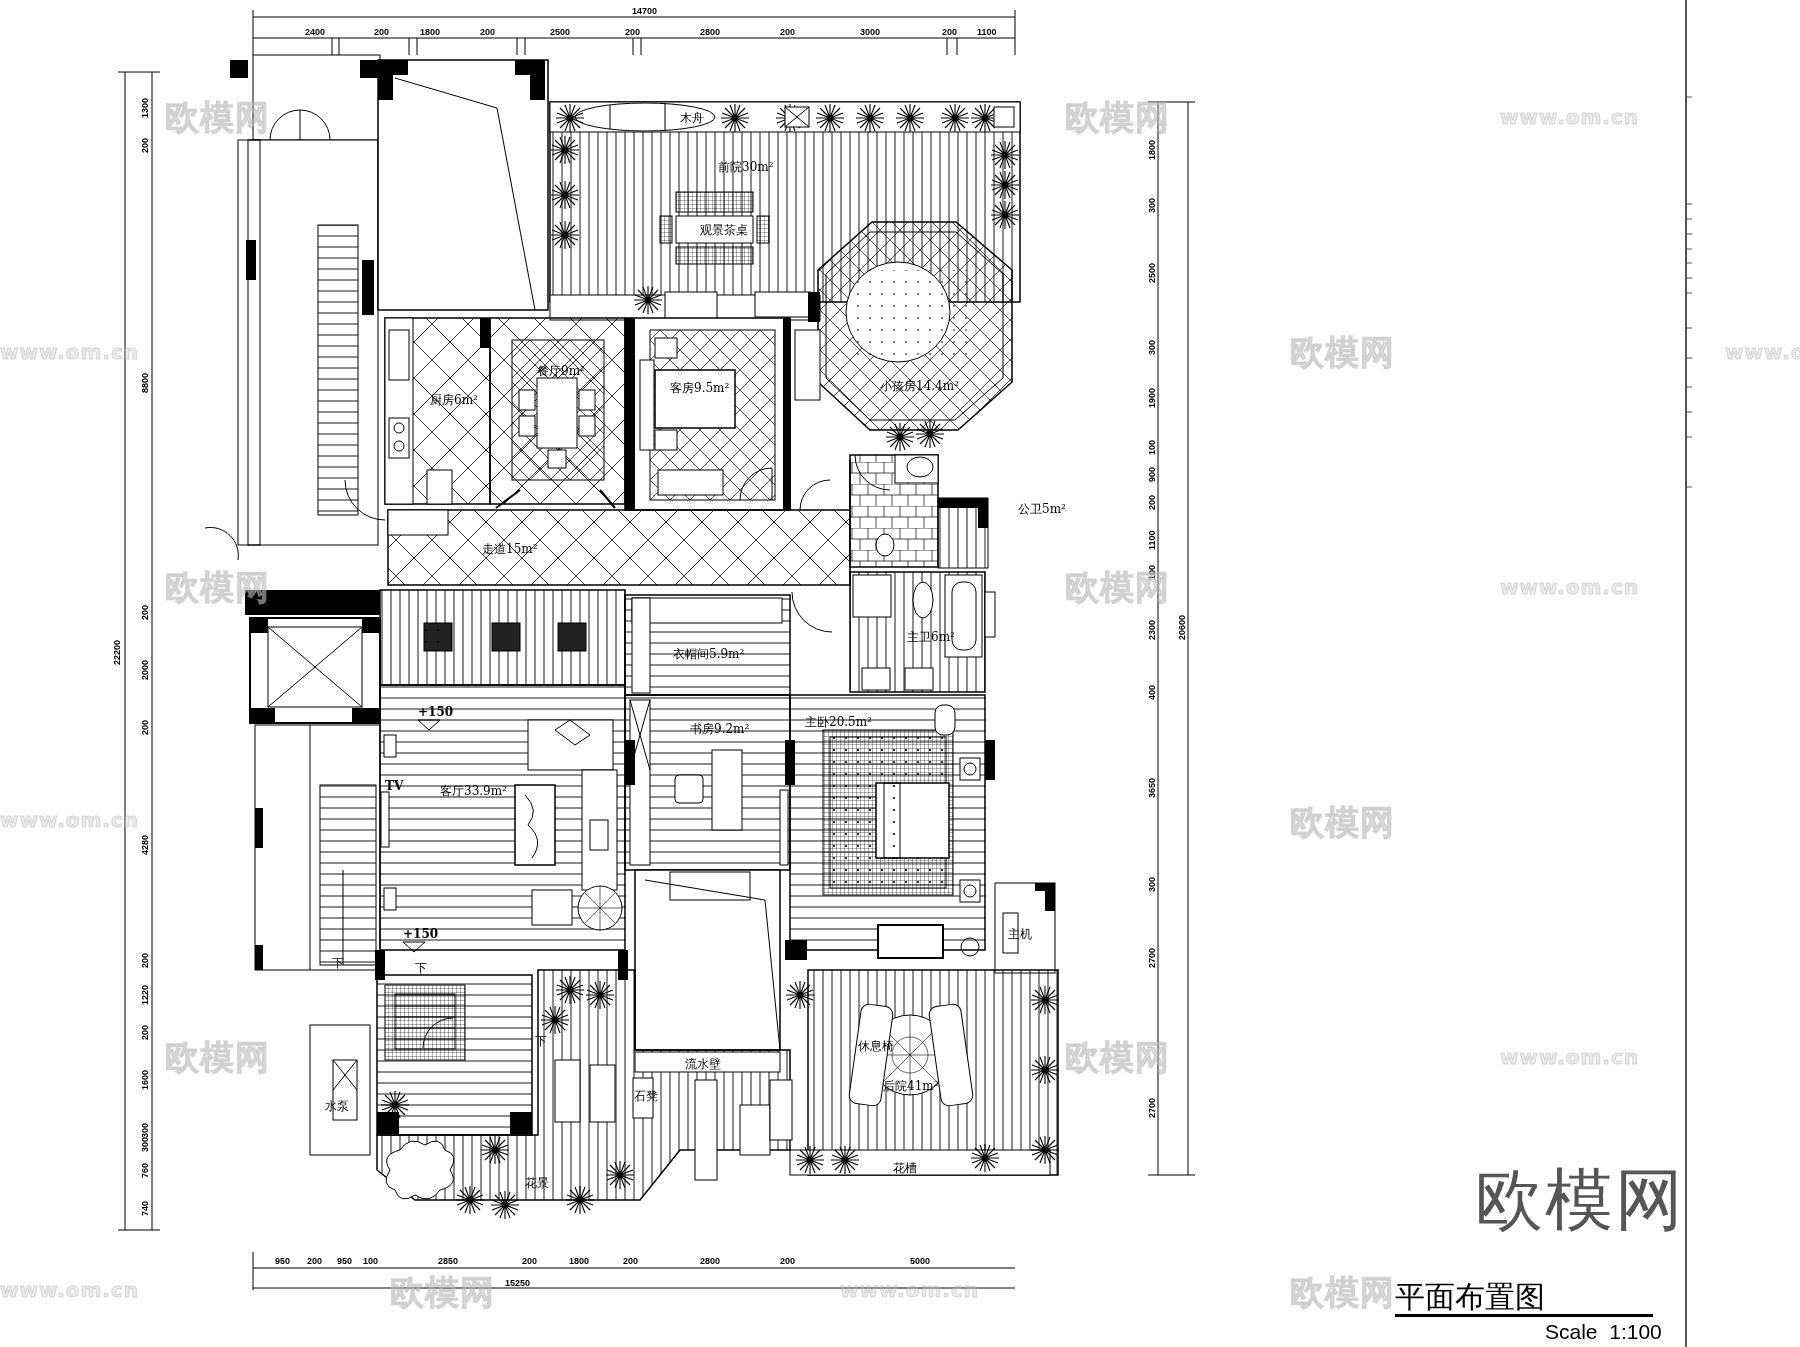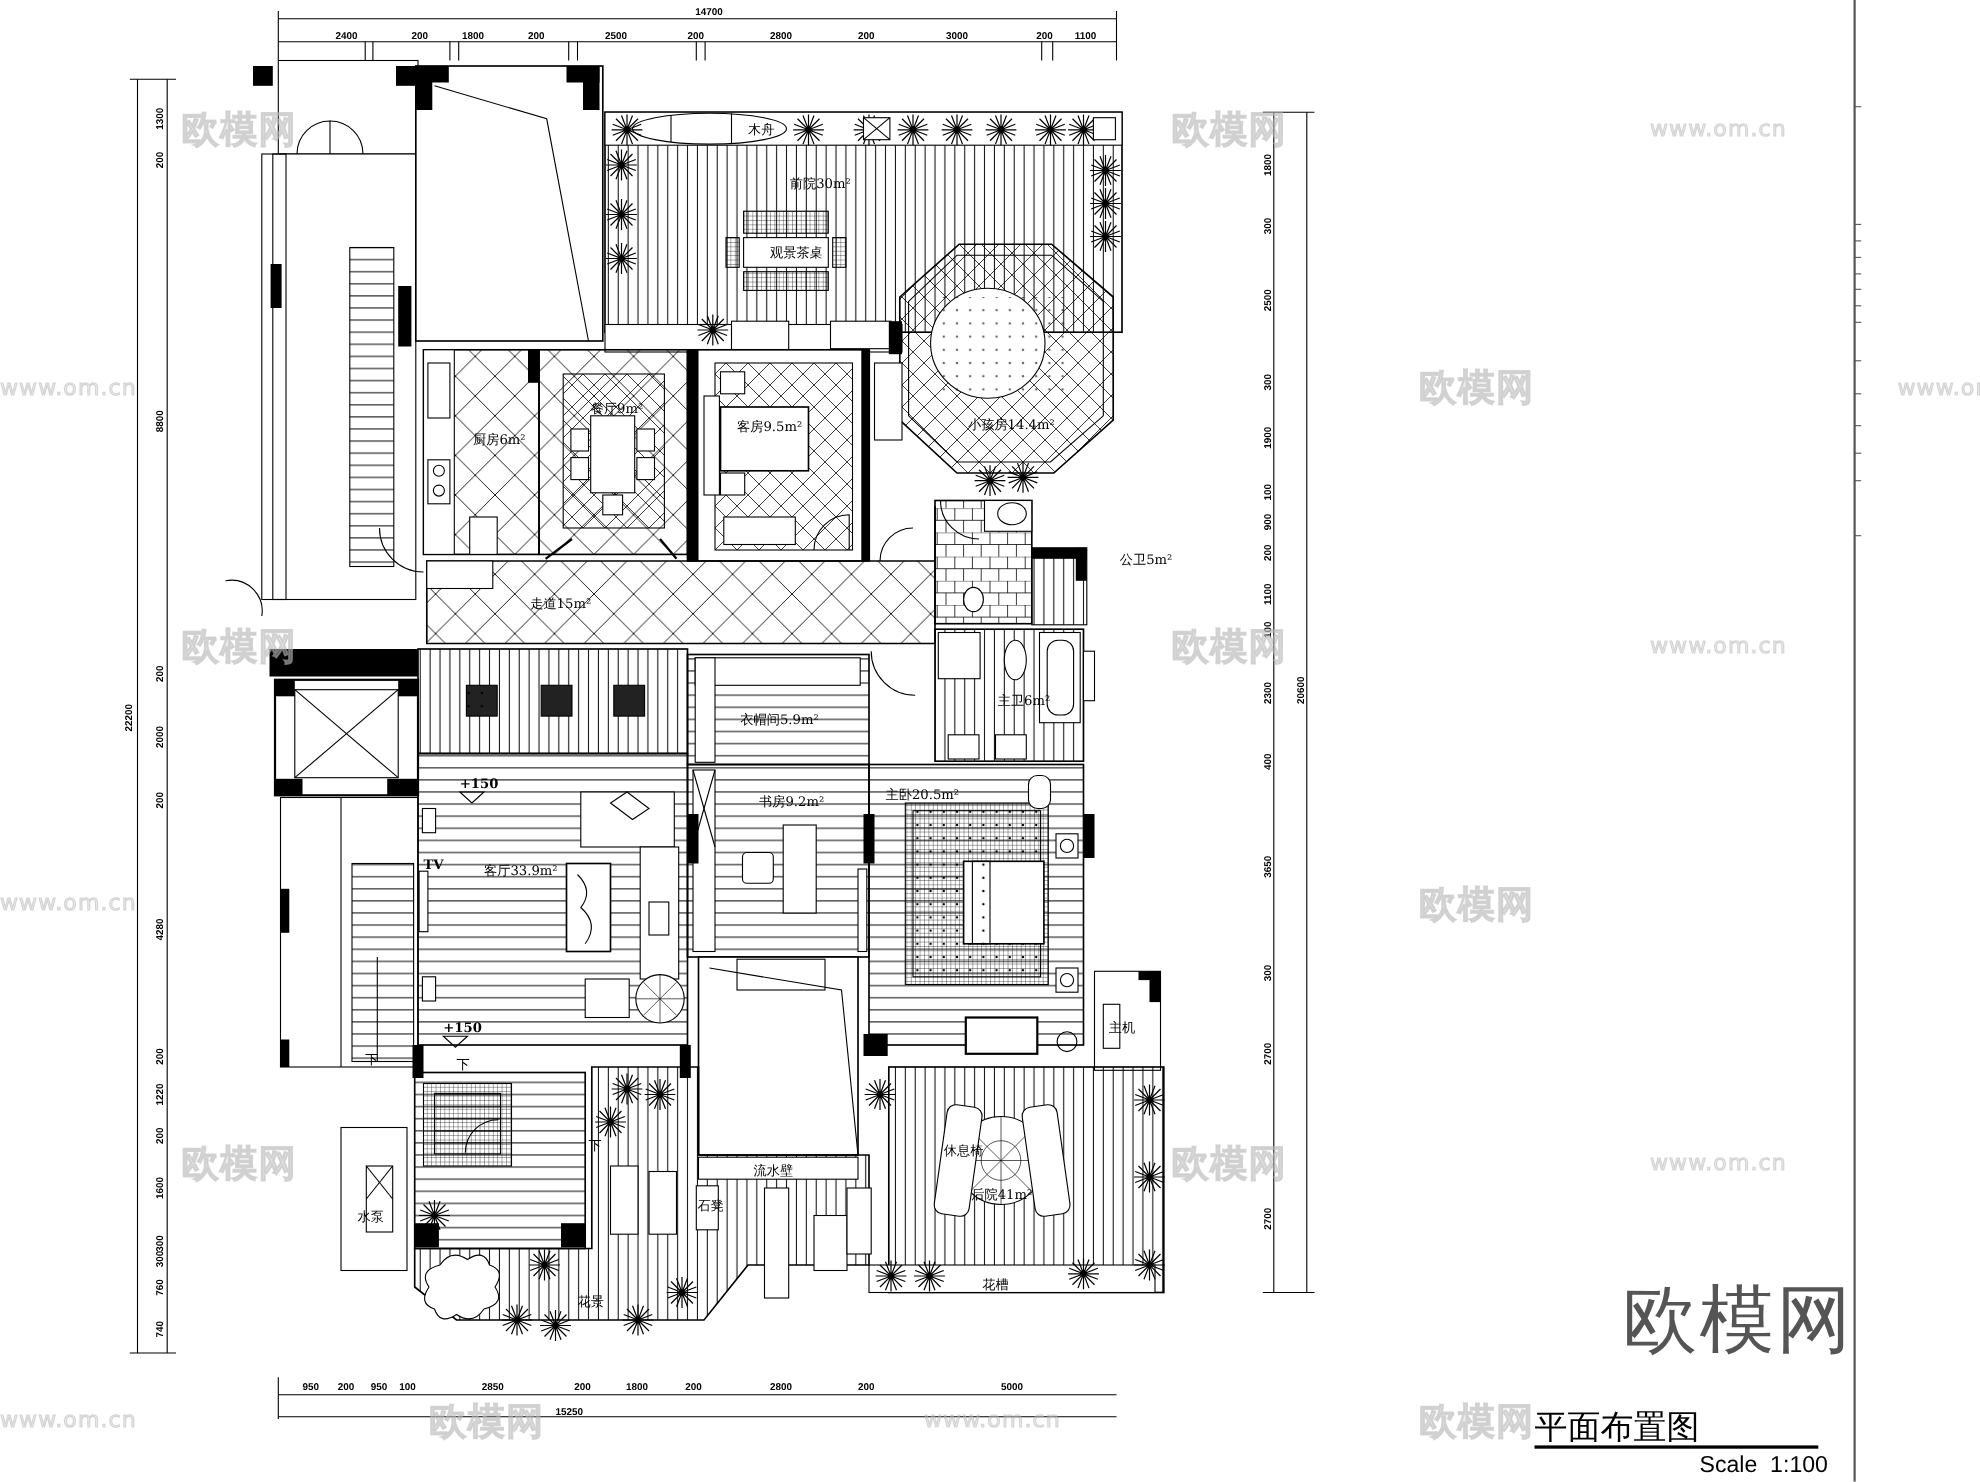--- a/index.html
+++ b/index.html
@@ -1,19 +1,19 @@
 <!DOCTYPE html>
 <html><head>
 <meta charset="utf-8">
 <style>
   html,body{margin:0;padding:0;background:#fff;}
   body{width:1800px;height:1347px;position:relative;overflow:hidden;font-family:"DejaVu Sans",sans-serif;}
   #plan{position:absolute;left:0;top:0;width:1800px;height:1347px;}
   .wm{position:absolute;font-family:"DejaVu Sans",sans-serif;color:rgba(200,200,200,0.35);font-size:34px;font-weight:bold;letter-spacing:1px;pointer-events:none;-webkit-text-stroke:1px rgba(180,180,180,0.5);}
-  .wm.url{font-size:20px;font-weight:normal;}
+  .wm.url{font-size:20px;font-weight:bold;}
   .brand{position:absolute;left:1475px;top:1155px;font-size:68px;color:#555;font-family:"DejaVu Sans",sans-serif;letter-spacing:2px;}
   .title{position:absolute;left:1395px;top:1277px;font-size:30px;color:#000;font-family:"DejaVu Serif",serif;}
   .title-line{position:absolute;left:1395px;top:1314px;width:258px;height:3px;background:#000;}
   .scale{position:absolute;left:1545px;top:1320px;font-size:21px;color:#000;font-family:Liberation Sans, sans-serif;}
   .rlabel{font-family:"DejaVu Serif",serif;font-size:12px;fill:#000;}
   .dim{font-family:"Liberation Sans",sans-serif;font-size:9px;fill:#000;font-weight:bold;}
   .dimv{font-family:"Liberation Sans",sans-serif;font-size:9px;fill:#000;font-weight:bold;}
 </style>
 </head>
 <body>

